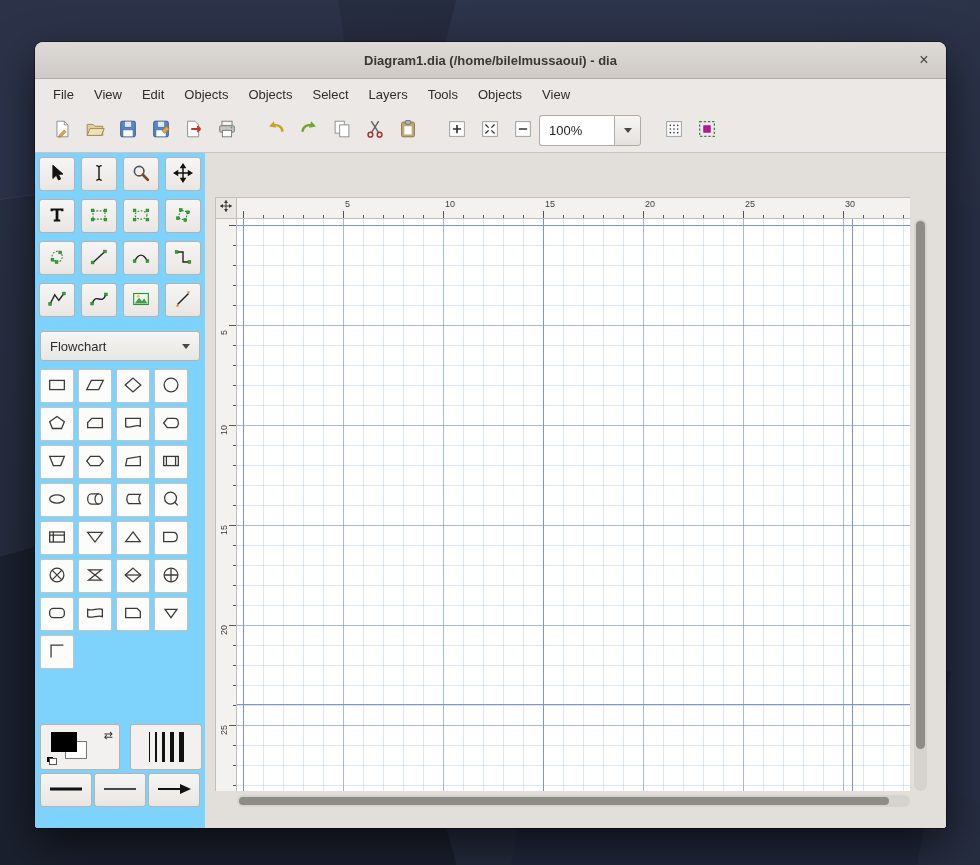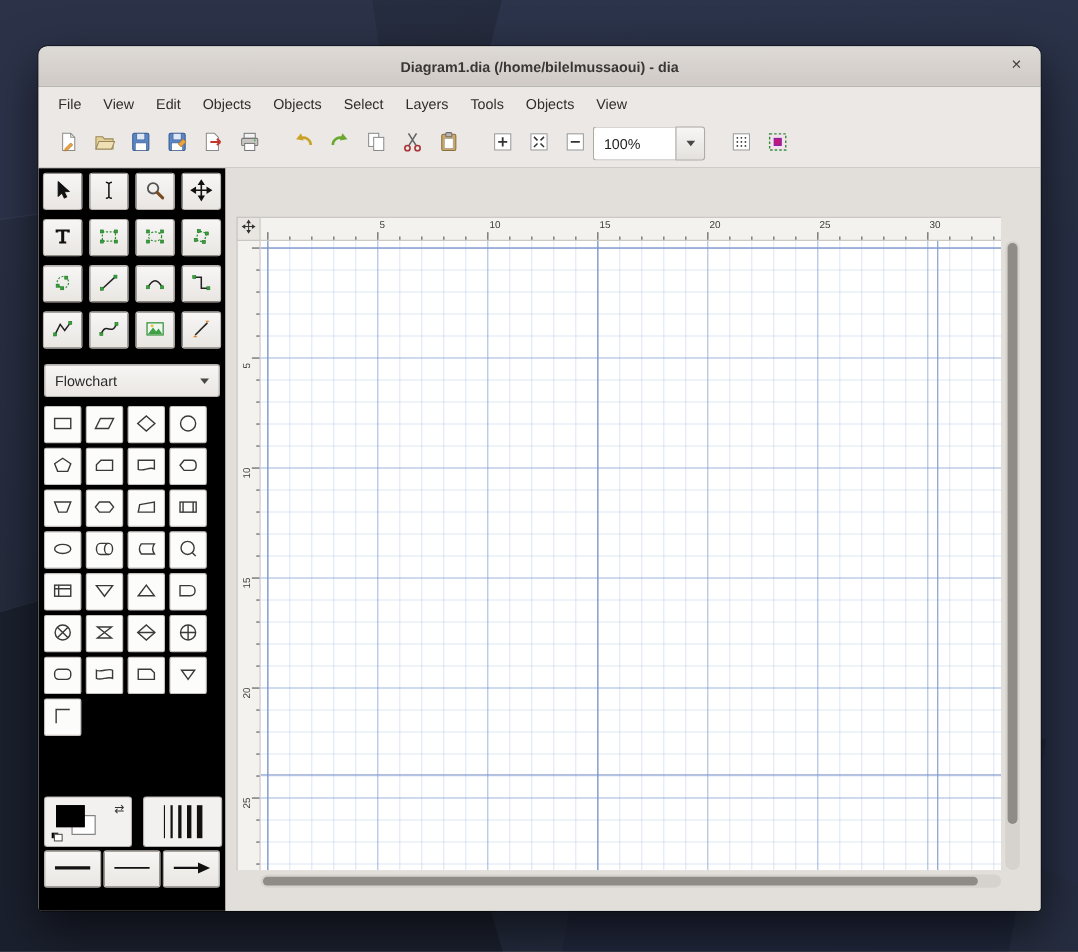--- a/index.html
+++ b/index.html
@@ -28,21 +28,21 @@
   .toolbar{height:43px;background:#ebe8e5;border-bottom:1px solid #c9c4bf;display:flex;align-items:center;padding:0 10px;}
   .tbtn{width:33px;height:33px;display:flex;align-items:center;justify-content:center;border:1px solid transparent;border-radius:3px;background:transparent;flex:0 0 auto;}
   .tsep{width:16px;flex:0 0 auto;}
   .zoom-box{height:29px;width:56px;background:#fff;border:1px solid #b0aba6;border-right:none;border-radius:3px 0 0 3px;
     display:flex;align-items:center;padding:0 9px;font-size:13px;color:#222;flex:0 0 auto;}
   .zoom-drop{height:31px;width:27px;background:linear-gradient(#f7f6f5,#e4e1dd);border:1px solid #b0aba6;border-radius:0 3px 3px 0;
     display:flex;align-items:center;justify-content:center;flex:0 0 auto;}
   .tri-down{width:0;height:0;border-left:4.5px solid transparent;border-right:4.5px solid transparent;border-top:5.5px solid #4a4845;}
 
   .content{position:relative;height:676px;display:flex;}
-  .toolbox{position:relative;width:170px;background:#000000;flex:0 0 auto;}
+  .toolbox{position:relative;width:170px;background:#7dd3fc;flex:0 0 auto;}
   .toolbtn{position:absolute;width:36px;height:34px;background:linear-gradient(#f7f6f5,#e9e6e2);border:1px solid #b7b2ad;border-radius:3px;
     display:flex;align-items:center;justify-content:center;}
   .shapebtn{position:absolute;width:34px;height:34px;background:#fcfcfb;border:1px solid #c5c1bd;border-radius:2px;
     display:flex;align-items:center;justify-content:center;}
   .sheet-select{position:absolute;left:5px;top:178px;width:160px;height:30px;background:linear-gradient(#f7f6f5,#e9e6e2);
     border:1px solid #b7b2ad;border-radius:3px;display:flex;align-items:center;justify-content:space-between;
     padding:0 9px;font-size:13px;color:#2b2a28;box-sizing:border-box;}
 
   .colorbtn{position:absolute;left:5px;top:571px;width:78px;height:44px;background:#f3f1ef;border:1px solid #b7b2ad;border-radius:3px;}
   .swatch-bg{position:absolute;left:24px;top:16px;width:20px;height:16px;background:#fff;border:1px solid #777;}

